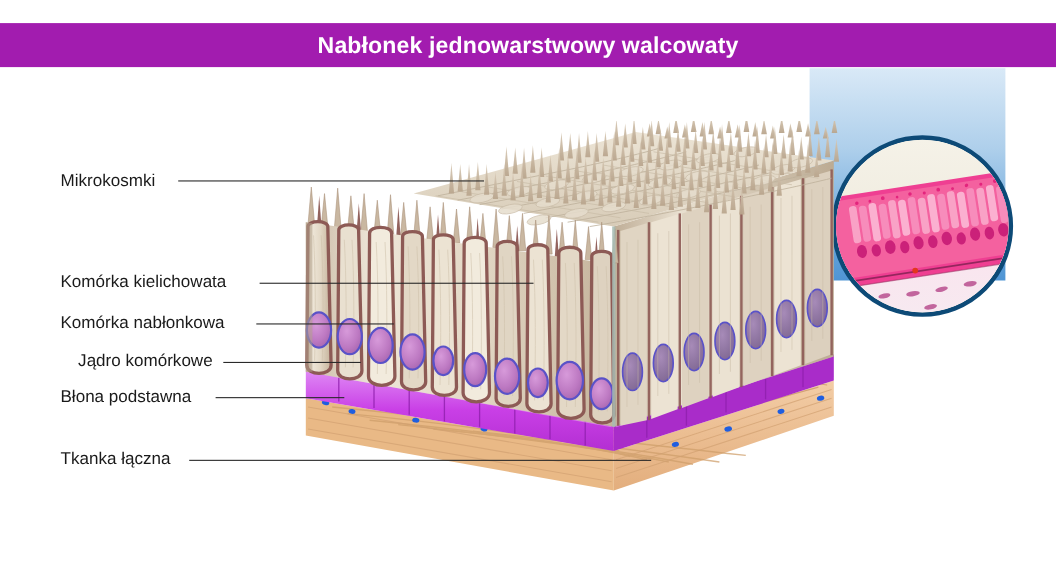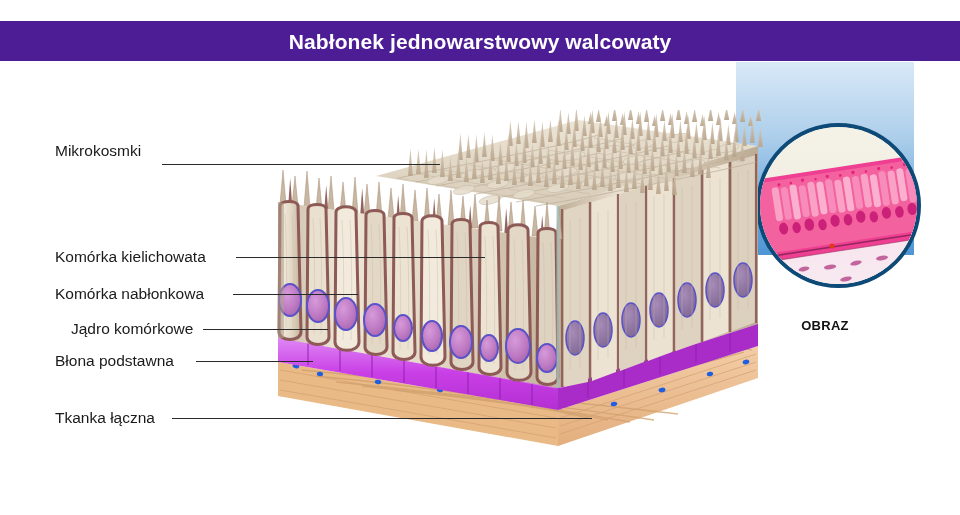--- a/index.html
+++ b/index.html
@@ -22,21 +22,21 @@
     height: 515px;
   }
 
   
   #title-bar {
     position: absolute;
     left: 0;
     top: 21px;
     width: 960px;
     height: 40px;
-    background: #4c1d95;
+    background: #a21caf;
     display: flex;
     align-items: center;
     justify-content: center;
   }
   #title-text {
     color: #ffffff;
     font-size: 21px;
     font-weight: bold;
     letter-spacing: 0.1px;
     line-height: 1;
@@ -81,21 +81,21 @@
   #micro-caption .cap-line { display: block; }
 
   
   .label {
     position: absolute;
     color: #1a1a1a;
     font-size: 15.5px;
     line-height: 18px;
     white-space: nowrap;
   }
-  #lbl-microvilli   { left: 55px;  top: 142px; }
+  #lbl-microvilli   { left: 55px;  top: 156px; }
   #lbl-goblet       { left: 55px;  top: 248px; }
   #lbl-epithelial   { left: 55px;  top: 285px; }
   #lbl-nucleus      { left: 71px;  top: 320px; }
   #lbl-basement     { left: 55px;  top: 352px; }
   #lbl-connective   { left: 55px;  top: 409px; text-align: right; }
 
   .leader {
     position: absolute;
     height: 0;
     border-top: 1.4px solid #2a2a2a;
@@ -224,21 +224,20 @@
           <ellipse cx="86" cy="152" rx="5.9" ry="2.3" transform="rotate(-12 86 152)"></ellipse>
           <ellipse cx="134" cy="146" rx="5.5" ry="2.2" transform="rotate(-9 134 146)"></ellipse>
         </g>
 
         <circle cx="72" cy="119" r="2.6" fill="#e2371c"></circle>
       </g>
     </svg>
   </div>
 
   <div id="micro-caption">
-    <span class="cap-line">OBRAZ</span>
   </div>
 
   <svg id="tissue-block" viewBox="0 0 510 378">
     <defs>
       <linearGradient id="cytoG" x1="0" y1="0" x2="1" y2="0">
         <stop offset="0" stop-color="#c9b9a4"></stop>
         <stop offset="0.22" stop-color="#eee6d8"></stop>
         <stop offset="0.55" stop-color="#e3d8c6"></stop>
         <stop offset="1" stop-color="#c4b29a"></stop>
       </linearGradient>

